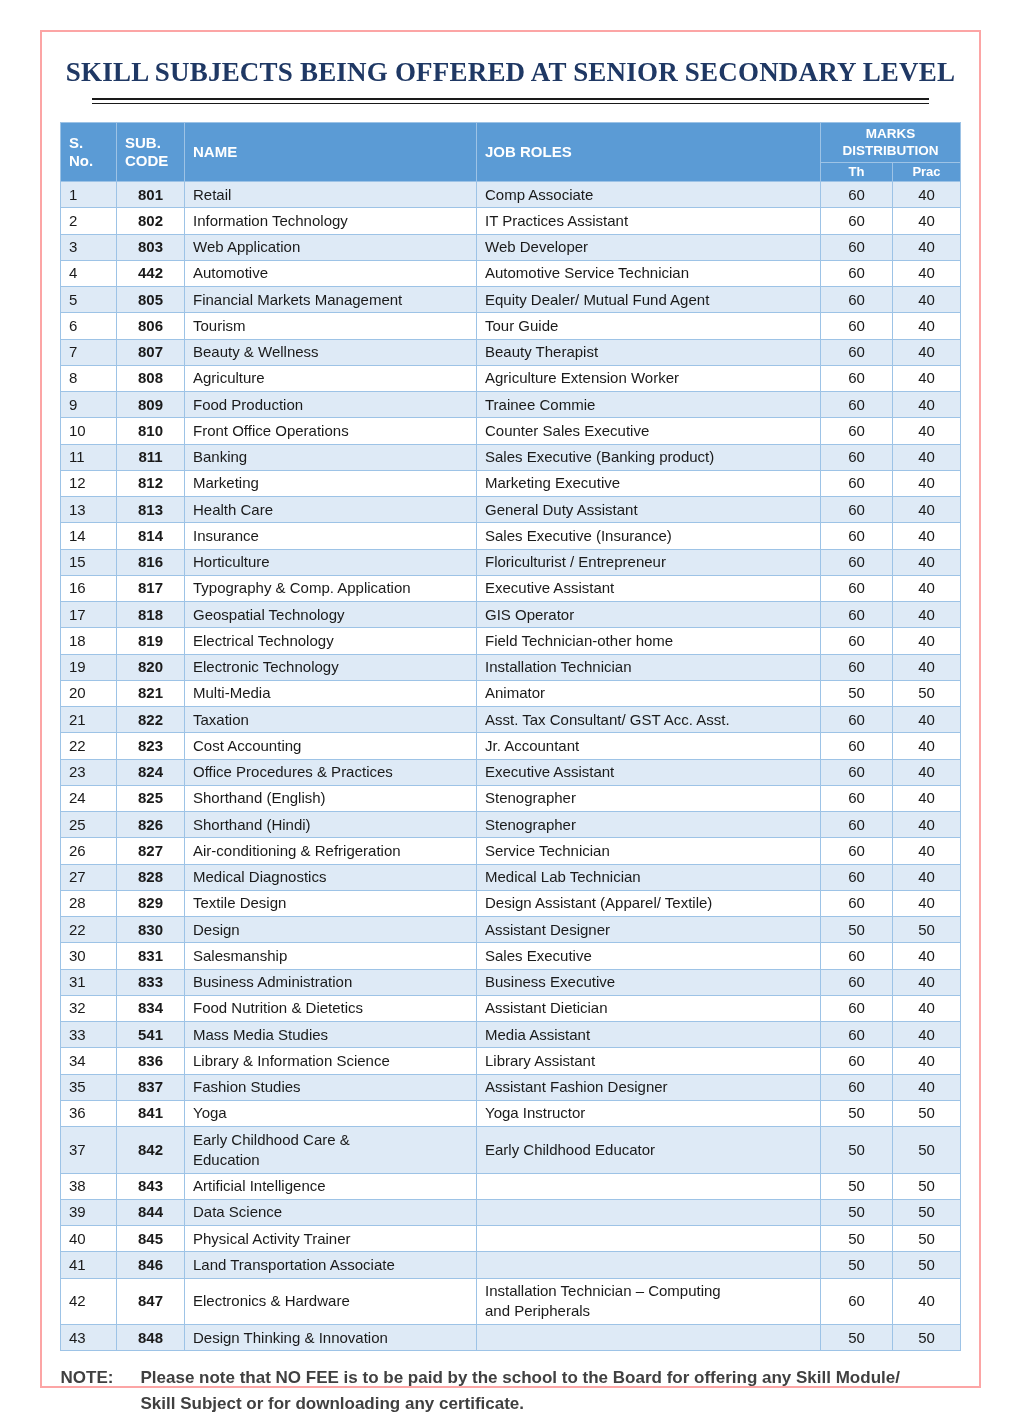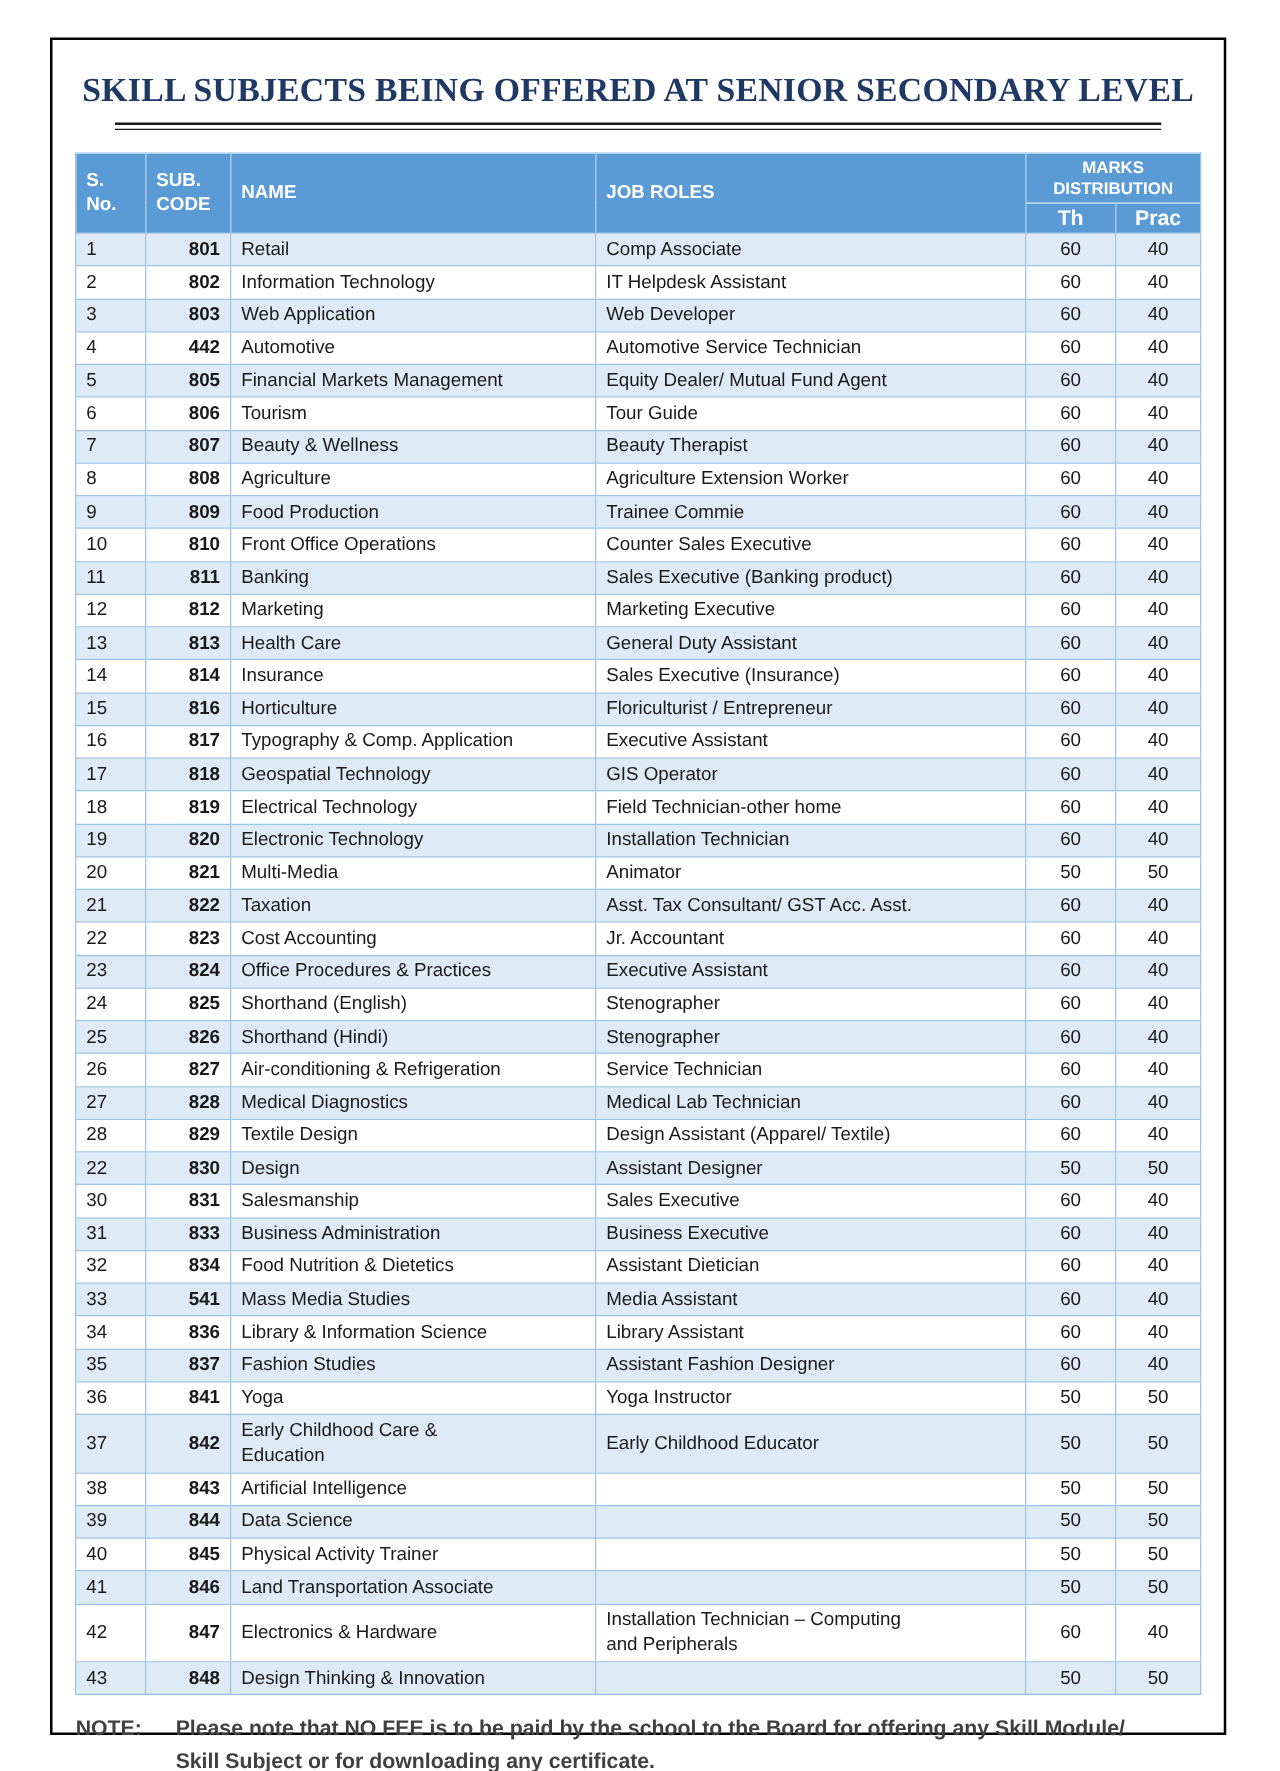--- a/index.html
+++ b/index.html
@@ -14,21 +14,21 @@
     height: 1417px;
     background: #ffffff;
     overflow: hidden;
   }
   .frame {
     position: absolute;
     left: 40px;
     top: 30px;
     width: 941px;
     height: 1358px;
-    border: 2px solid #000000;
+    border: 2px solid #fca5a5;
     background: #ffffff;
     box-sizing: border-box;
     padding: 20px 18px 0 18px;
   }
   .title {
     text-align: center;
     font-family: "Liberation Serif", serif;
     font-weight: bold;
     color: #1f3864;
     font-size: 27px;
@@ -70,33 +70,33 @@
     color: #ffffff;
     font-weight: bold;
     white-space: pre-line;
     padding: 3px 8px;
     vertical-align: middle;
     line-height: 1.25;
   }
   thead th.left   { text-align: left; }
   thead th.center { text-align: center; }
   thead th.marks  { font-size: 13.5px; line-height: 1.2; }
-  thead tr.sub-row th { padding: 1px 4px; font-size: 17px; }
+  thead tr.sub-row th { padding: 1px 4px; font-size: 13px; }
 
   tbody td {
     padding: 2.5px 8px;
     line-height: 1.35;
     vertical-align: middle;
     white-space: pre-line;
   }
   tbody tr { height: 24px; }
   tbody tr:nth-child(odd)  { background: #deeaf6; }
   tbody tr:nth-child(even) { background: #ffffff; }
   td.c-sno  { text-align: left; }
-  td.c-code { text-align: right; font-weight: bold; }
+  td.c-code { text-align: center; font-weight: bold; }
   td.c-name { text-align: left; }
   td.c-role { text-align: left; }
   td.c-th, td.c-prac { text-align: center; }
 
   .note {
     display: flex;
     width: 900px;
     margin: 14px auto 0 auto;
     font-weight: bold;
     color: #404040;
@@ -149,21 +149,21 @@
     <td class="c-name">Retail</td>
     <td class="c-role">Comp Associate</td>
     <td class="c-th">60</td>
     <td class="c-prac">40</td>
   </tr>
 
   <tr>
     <td class="c-sno">2</td>
     <td class="c-code">802</td>
     <td class="c-name">Information Technology</td>
-    <td class="c-role">IT Helpdesk Assistant</td>
+    <td class="c-role">IT Practices Assistant</td>
     <td class="c-th">60</td>
     <td class="c-prac">40</td>
   </tr>
 
   <tr>
     <td class="c-sno">3</td>
     <td class="c-code">803</td>
     <td class="c-name">Web Application</td>
     <td class="c-role">Web Developer</td>
     <td class="c-th">60</td>

